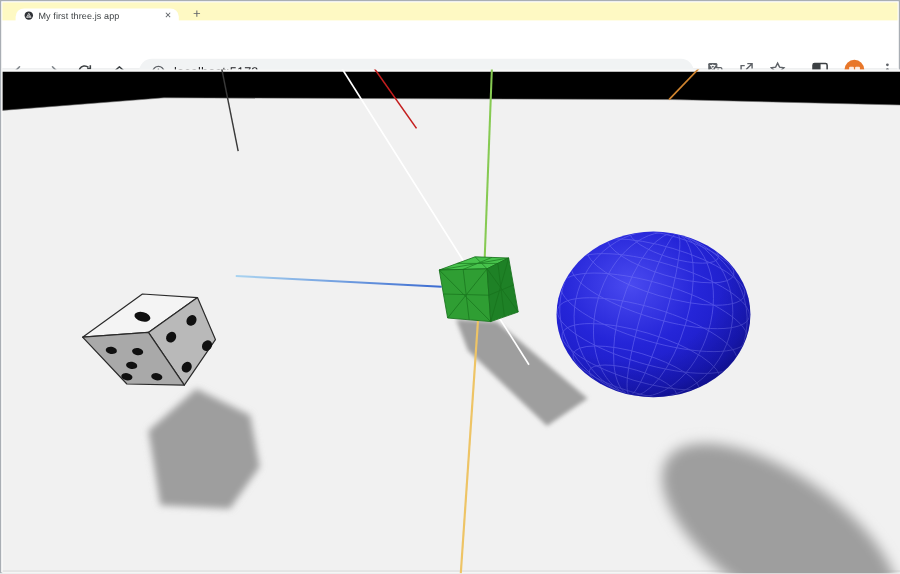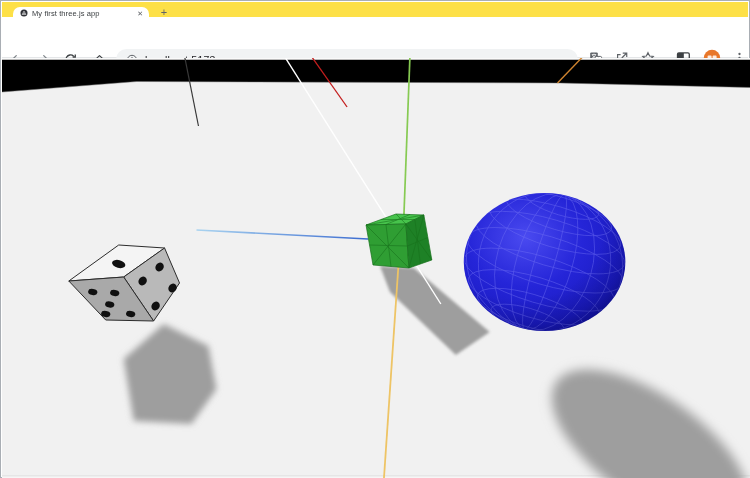--- a/index.html
+++ b/index.html
@@ -1,19 +1,19 @@
 <!DOCTYPE html>
 <html><head>
 <meta charset="utf-8">
 <style>
   html,body{margin:0;padding:0;background:#fff;}
   body{width:750px;height:478px;position:relative;font-family:"Liberation Sans",sans-serif;overflow:hidden;}
   .window{position:absolute;inset:0;border:1px solid #a9aeb4;box-sizing:border-box;background:#fff;}
   
-  .tabstrip{position:absolute;left:1px;right:1px;top:1px;height:15px;background:#fde047;}
+  .tabstrip{position:absolute;left:1px;right:1px;top:1px;height:15px;background:#fef9c3;}
   .tab{position:absolute;left:11px;top:5px;width:136px;height:12px;background:#fff;border-radius:7px 7px 0 0;display:flex;align-items:center;padding:0 4px 0 7px;box-sizing:border-box;}
   .tab .favicon{width:8px;height:8px;margin-right:4px;flex:0 0 auto;}
   .tab-title{font-size:7.5px;color:#3c4043;white-space:nowrap;overflow:hidden;flex:1 1 auto;letter-spacing:.1px;}
   .tab-close{font-size:7px;color:#5f6368;padding:0 2px;cursor:default;line-height:1;}
   .newtab{position:absolute;left:155px;top:5px;width:14px;height:12px;color:#5f6368;font-size:11px;line-height:11px;text-align:center;}
   
   .toolbar{position:absolute;left:1px;right:1px;top:18px;height:39px;background:#fff;border-bottom:1px solid #e4e6e8;box-sizing:border-box;}
   .navbtn{position:absolute;top:31px;width:18px;height:18px;display:flex;align-items:center;justify-content:center;}
   .urlbar{position:absolute;left:114px;top:30px;width:462px;height:21px;background:#f1f3f4;border-radius:11px;display:flex;align-items:center;padding:0 10px;box-sizing:border-box;}
   .url-text{font-size:10.5px;color:#202124;margin-left:7px;letter-spacing:.2px;}

